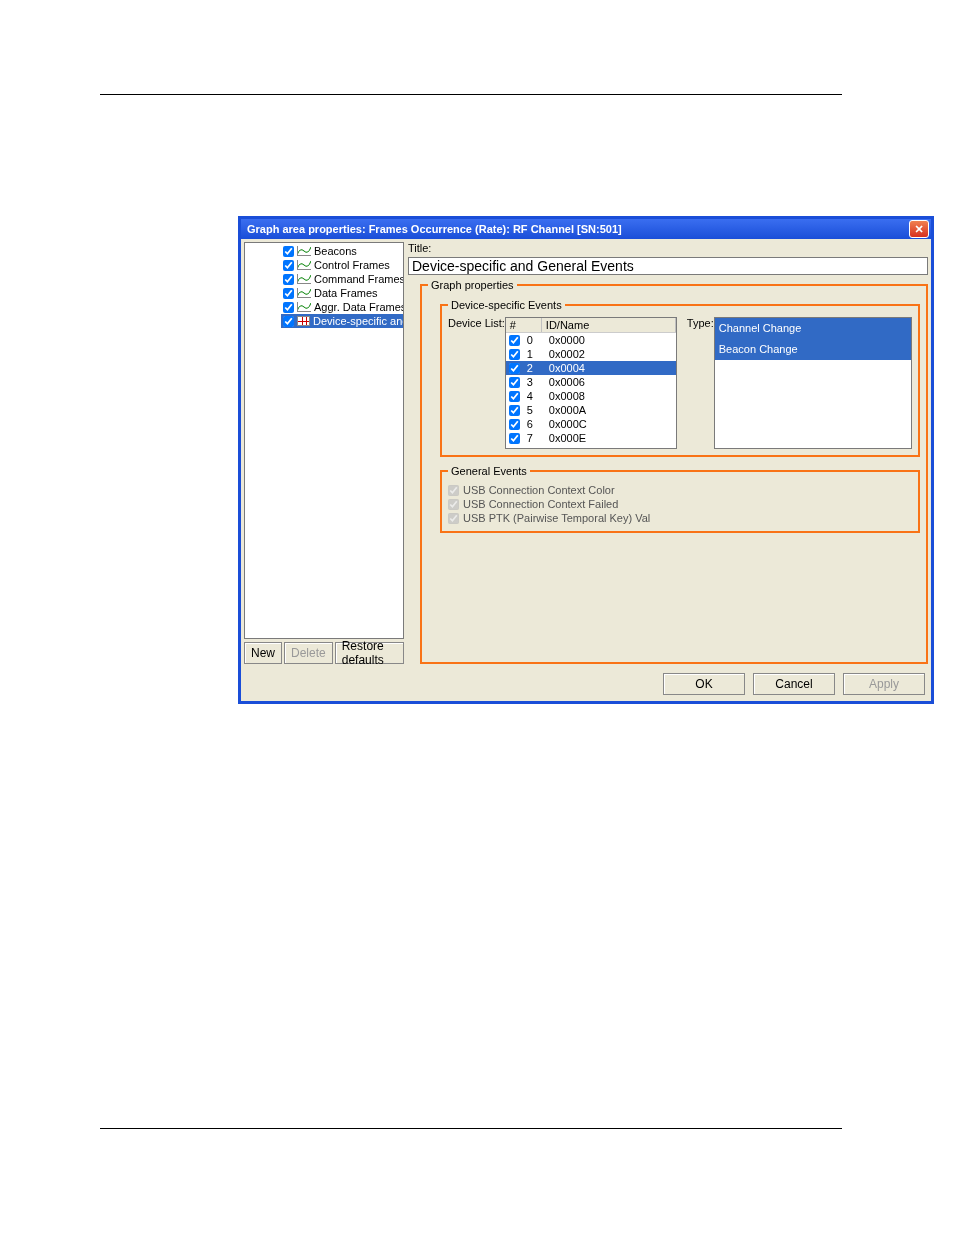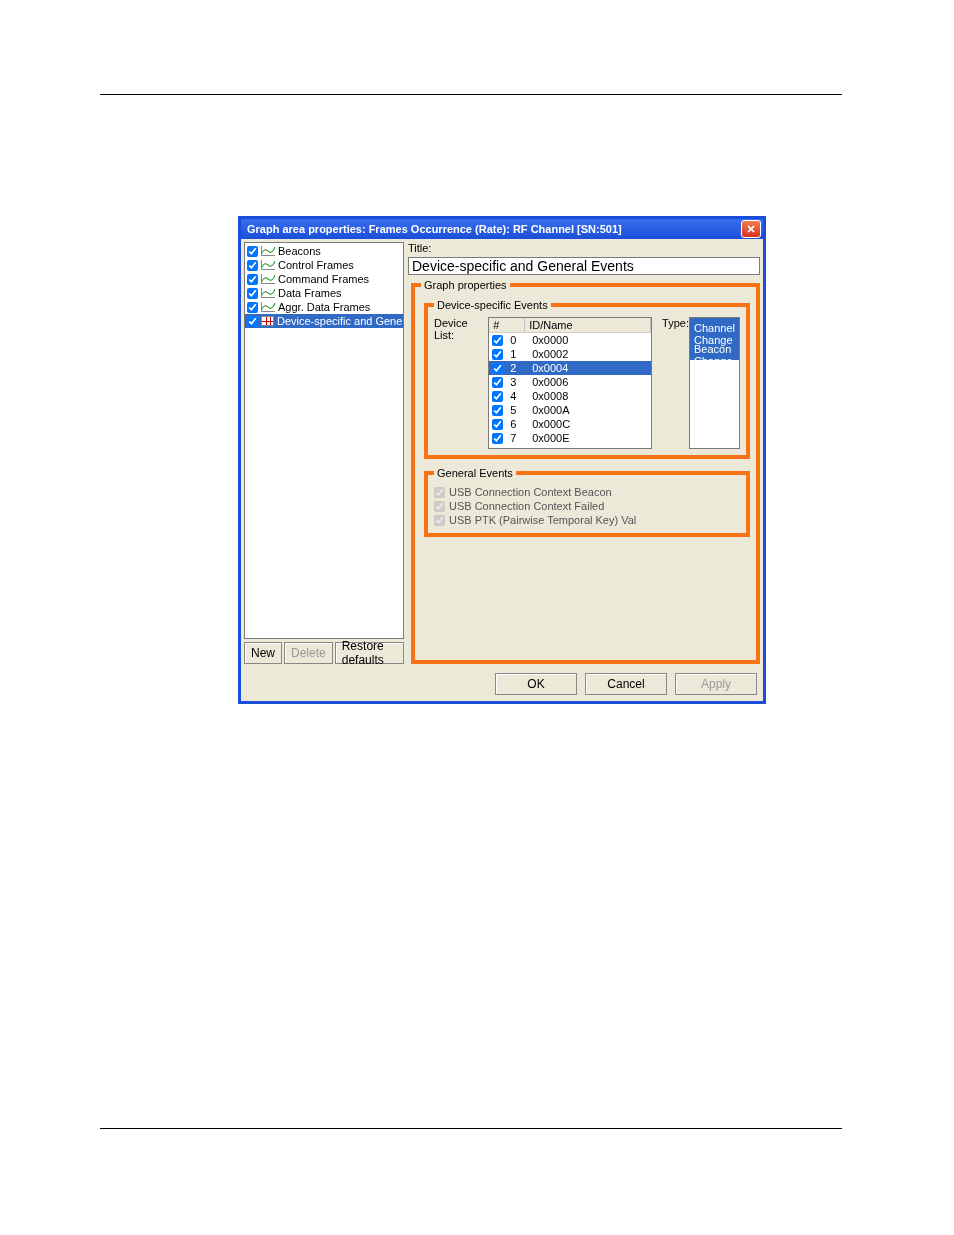--- a/index.html
+++ b/index.html
@@ -16,21 +16,21 @@
     position: relative;
     background: #fff;
   }
   .hr-top { position: absolute; top: 94px; left: 100px; width: 742px; border-top: 1px solid #000; }
   .hr-bot { position: absolute; top: 1128px; left: 100px; width: 742px; border-top: 1px solid #000; }
 
   .window {
     position: absolute;
     top: 216px;
     left: 238px;
-    width: 528px;
+    width: 696px;
     height: 488px;
     border: 3px solid #1a4ed8;
     background: #ece9d8;
     box-sizing: border-box;
     display: flex;
     flex-direction: column;
   }
   .titlebar {
     height: 20px;
     background: linear-gradient(#3a6ef0, #1a4ed8);
@@ -75,20 +75,21 @@
     padding: 1px 0;
     overflow: hidden;
   }
   .tree-item {
     display: flex;
     align-items: center;
     gap: 3px;
     padding: 0 2px;
     height: 14px;
     white-space: nowrap;
+    margin-left: 36px;
   }
   .tree-item.sel {
     background: #316ac5;
     color: #fff;
   }
   .tree-item input[type=checkbox] {
     width: 11px; height: 11px; margin: 0;
   }
   .node-icon {
     width: 14px; height: 10px;
@@ -174,22 +175,22 @@
     padding: 2px 18px 2px 2px;
   }
   .swatch-inner {
     width: 100%; height: 100%;
     background: #8b0d0d;
     border: 1px solid #000;
     box-sizing: border-box;
   }
 
   fieldset {
-    border: 4px solid #f97316;
-    margin: 2px 0 0 3px;
+    border: 2px solid #f97316;
+    margin: 2px 0 0 12px;
     padding: 6px;
     font-size: 11px;
   }
   fieldset.graph-props { flex: 1; }
   legend { padding: 0 3px; }
 
   .two-col { display: flex; gap: 10px; }
   .two-col > div { display: flex; }
 
   .list {
@@ -395,21 +396,21 @@
                     </div>
                 </div>
               </div>
             </fieldset>
 
             <fieldset class="gen-events">
               <legend>General Events</legend>
               <div id="genrows">
                   <div class="ge-row">
                     <input type="checkbox" checked="" disabled="" style="">
-                    <span>USB Connection Context Beacon</span>
+                    <span>USB Connection Context Color</span>
                   </div>
                   <div class="ge-row">
                     <input type="checkbox" checked="" disabled="" style="">
                     <span>USB Connection Context Failed</span>
                   </div>
                   <div class="ge-row">
                     <input type="checkbox" checked="" disabled="" style="">
                     <span>USB PTK (Pairwise Temporal Key) Val</span>
                   </div>
                 </div>

